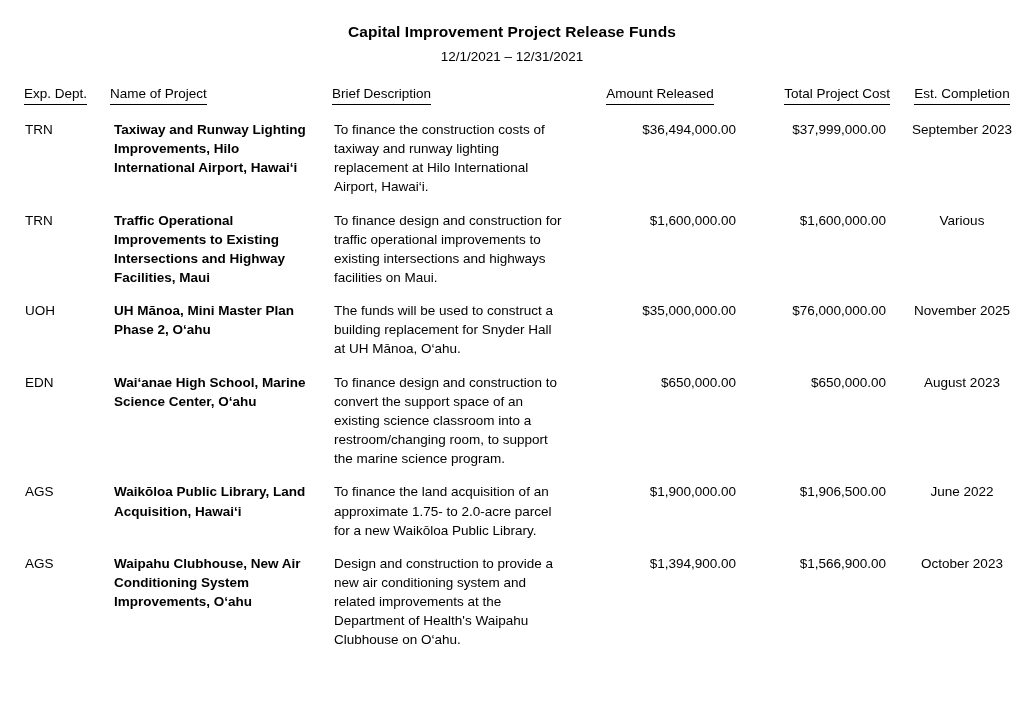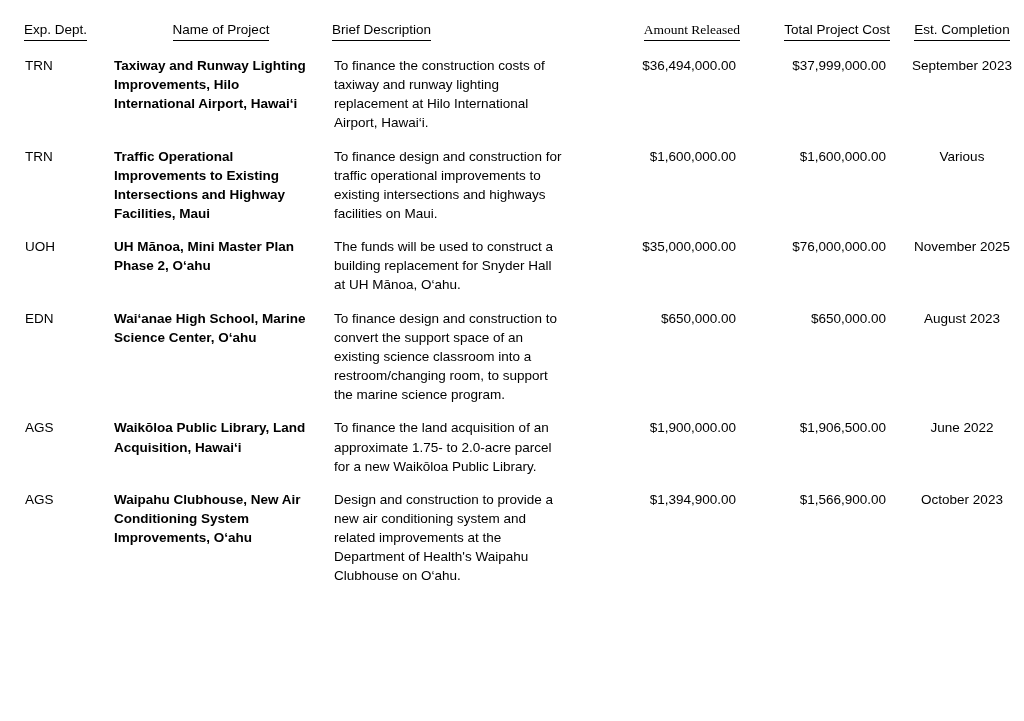--- a/index.html
+++ b/index.html
@@ -47,23 +47,23 @@
     padding: 0 0 3px 0;
     vertical-align: bottom;
   }
   .th-inner {
     display: inline-block;
     border-bottom: 1px solid #000;
     padding-bottom: 1px;
     line-height: 1.25;
   }
   th.col-dept { text-align: left; padding-left: 6px; }
-  th.col-name { text-align: center; padding-left: 4px; text-decoration: underline; }
+  th.col-name { text-align: left; padding-left: 4px; text-decoration: underline; }
   th.col-desc { text-align: left; padding-left: 2px; }
-  th.col-amount { text-align: right; padding-right: 4px; font-family: Liberation Serif, serif; }
+  th.col-amount { padding-right: 4px; }
   th.col-total { text-align: right; padding-right: 4px; }
   th.col-est { text-align: center; }
 
   table.report td {
     font-size: 13.5px;
     line-height: 1.42;
     vertical-align: top;
     padding-top: 14px;
     padding-bottom: 0;
   }
@@ -74,20 +74,22 @@
   td.col-total { text-align: right; width: 150px; padding-right: 4px; }
   td.col-est { text-align: center; width: 144px; }
 
   tbody tr:first-child td { padding-top: 12px; }
 </style>
 </head>
 <body>
 
 <div class="page">
 
+  <div class="doc-title">Capital Improvement Project Release Funds</div>
+  <div class="doc-subtitle">12/1/2021 – 12/31/2021</div>
 
   <table class="report">
     <colgroup>
       <col style="width:86px">
       <col style="width:222px">
       <col style="width:248px">
       <col style="width:160px">
       <col style="width:150px">
       <col style="width:144px">
     </colgroup>

